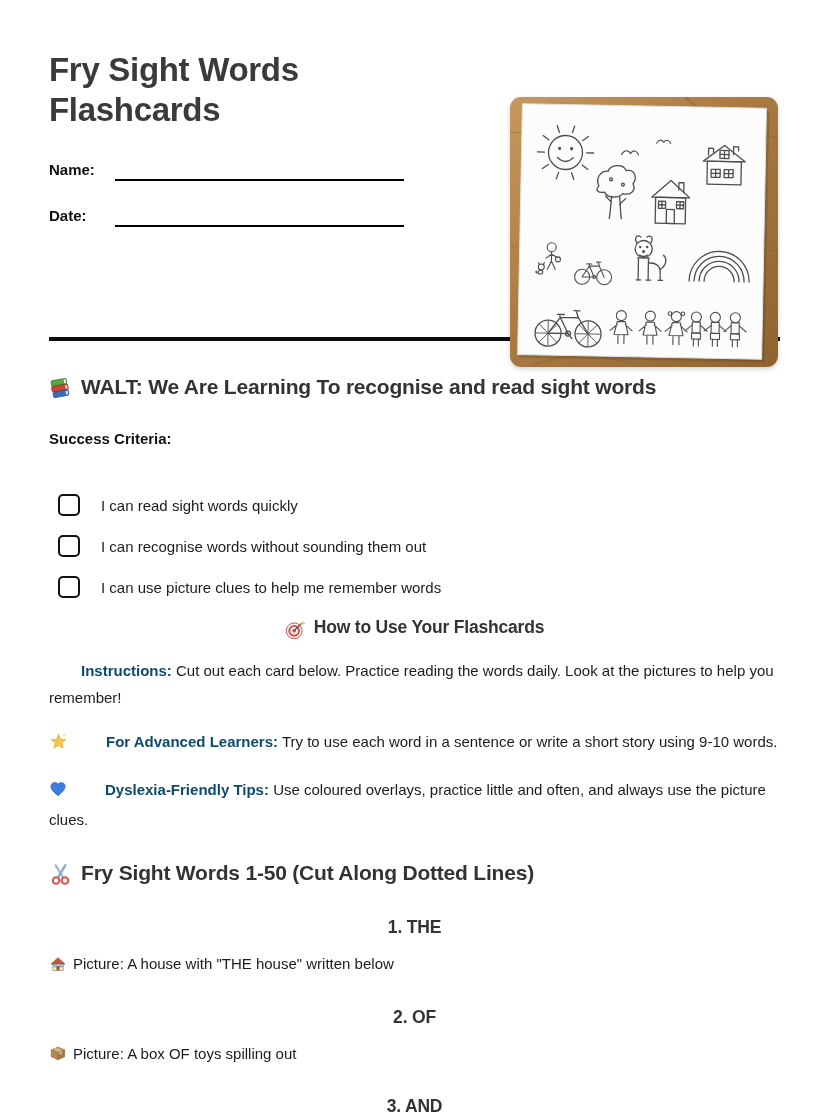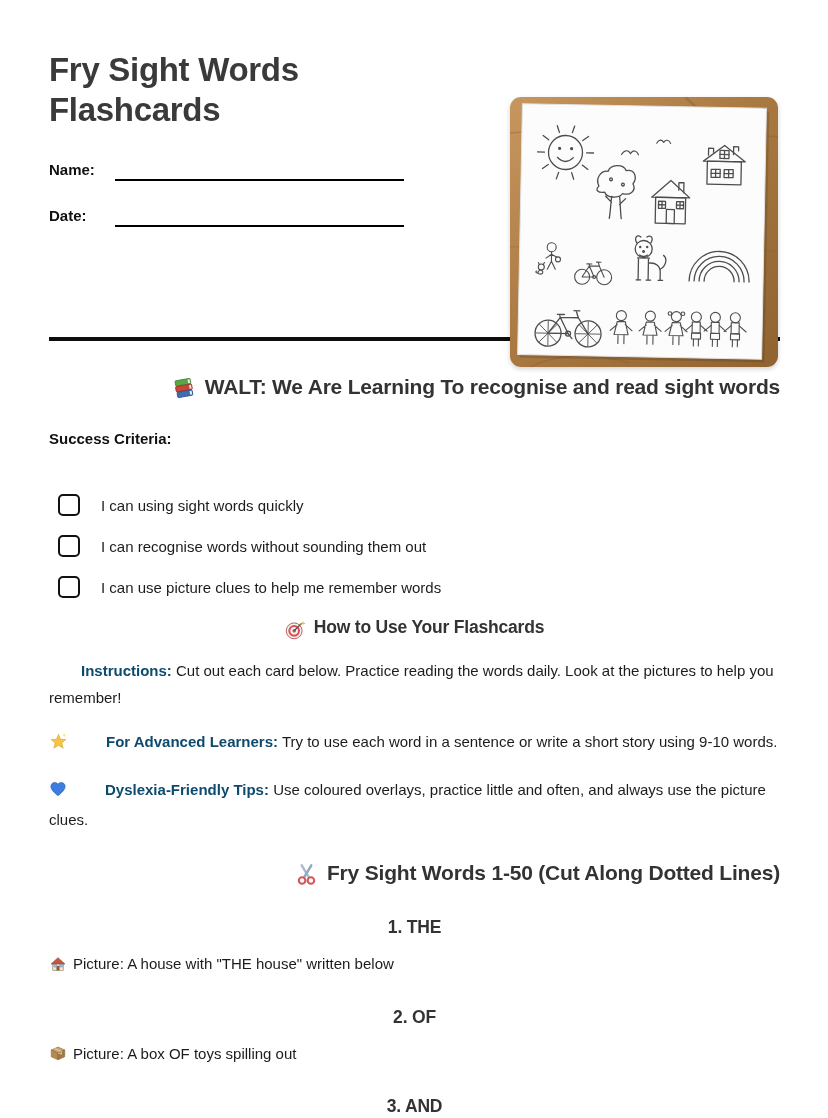--- a/index.html
+++ b/index.html
@@ -14,21 +14,21 @@
   .field-row { display: flex; align-items: flex-start; height: 28px; margin-bottom: 18px; }
   .field-label { width: 66px; font-size: 15px; font-weight: 700; color: #111; line-height: 17px; padding-top: 2px; }
   .field-line { width: 289px; height: 22px; border-bottom: 2px solid #000; }
 
   .photo { position: absolute; left: 510px; top: 47px; width: 268px; height: 270px;
     border-radius: 11px; box-shadow: 0 2px 5px rgba(0,0,0,0.18); }
   .photo svg { display: block; }
 
   hr.rule { border: none; border-top: 4px solid #0d0d0d; margin: 104px 0 0 0; }
 
-  h2.sec { font-size: 21px; line-height: 26px; font-weight: 700; color: #333; margin: 33px 0 0 0; letter-spacing: -0.2px; text-align: right; }
+  h2.sec { font-size: 21px; line-height: 26px; font-weight: 700; color: #333; margin: 33px 0 0 0; letter-spacing: -0.2px; }
   h3.sub { font-size: 17.5px; line-height: 20px; font-weight: 700; color: #333; margin: 0; letter-spacing: -0.2px; text-align: center; }
   .h-icon { display: inline-block; vertical-align: -3px; margin-right: 9px; }
   .h-icon svg { display: inline-block; vertical-align: top; }
 
   p.success { margin: 27px 0 0 0; font-size: 15px; font-weight: 700; color: #111; }
 
   .criteria { margin-top: 47px; }
   .criterion { display: flex; align-items: center; margin-bottom: 19px; padding-left: 9px; height: 22px; }
   .checkbox { flex: 0 0 auto; width: 22px; height: 22px; border: 2.5px solid #111; border-radius: 5px; background: #fff; }
   .criterion-label { margin-left: 21px; font-size: 15px; color: #1c1c1c; }
@@ -202,21 +202,21 @@
         <rect x="16.8" y="15.6" width="2" height="3.8" fill="#ffffff" opacity="0.9"></rect>
       </g>
     </svg></span><span>WALT: We Are Learning To recognise and read sight words</span>
   </h2>
 
   <p class="success">Success Criteria:</p>
 
   <div class="criteria">
     <div class="criterion">
       <span class="checkbox"></span>
-      <span class="criterion-label">I can using sight words quickly</span>
+      <span class="criterion-label">I can read sight words quickly</span>
     </div>
     <div class="criterion">
       <span class="checkbox"></span>
       <span class="criterion-label">I can recognise words without sounding them out</span>
     </div>
     <div class="criterion">
       <span class="checkbox"></span>
       <span class="criterion-label">I can use picture clues to help me remember words</span>
     </div>
   </div>

